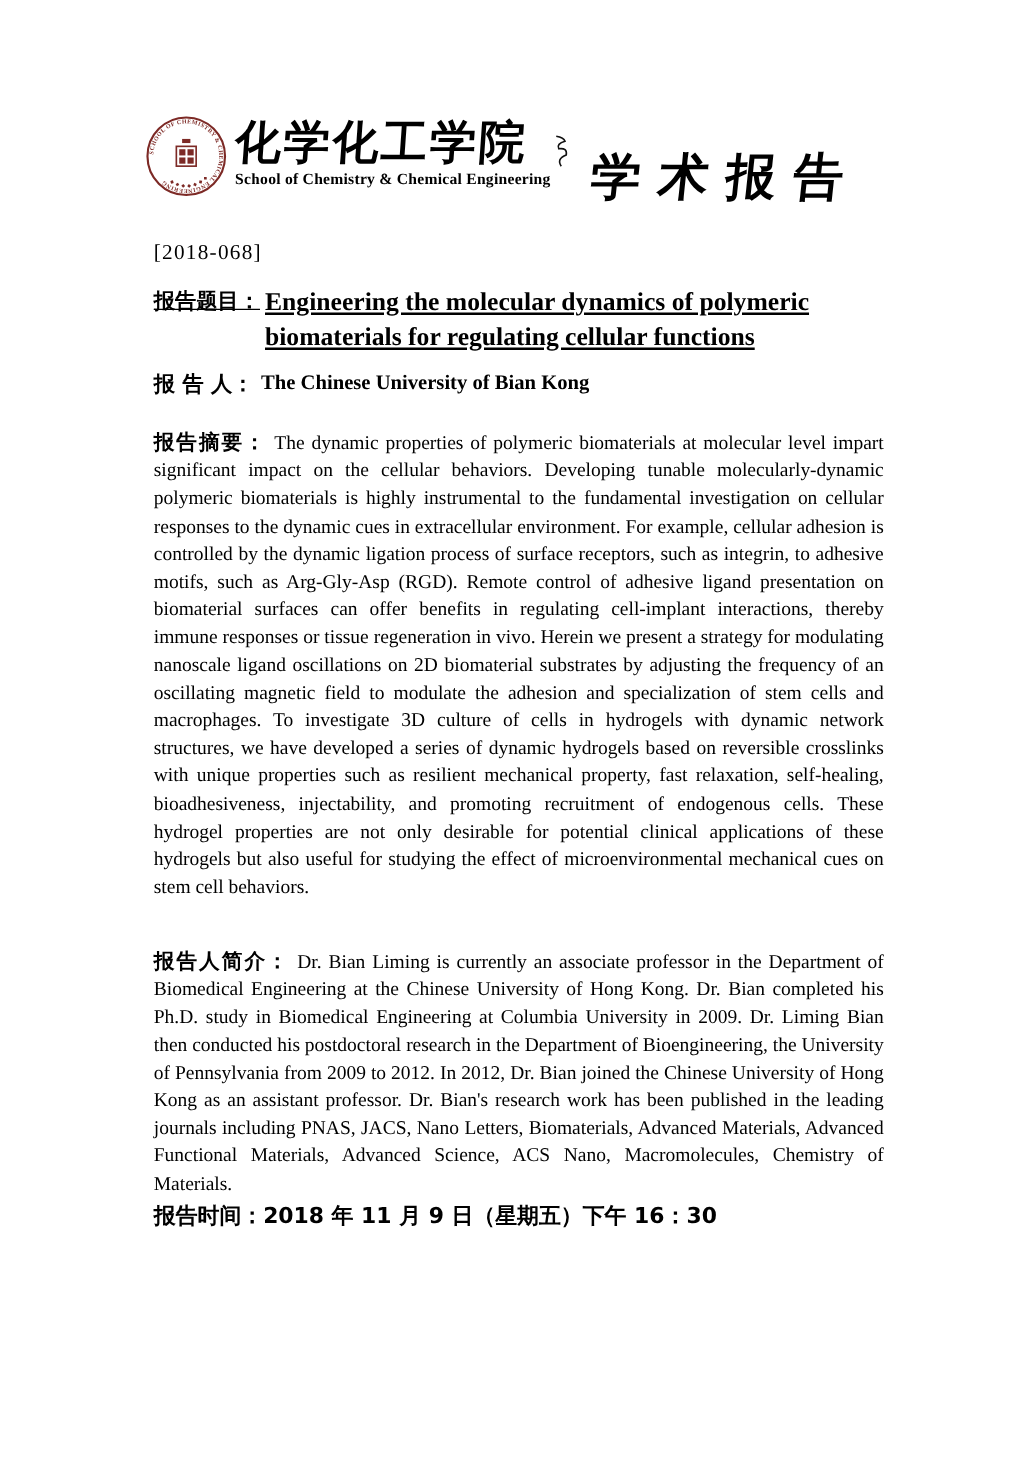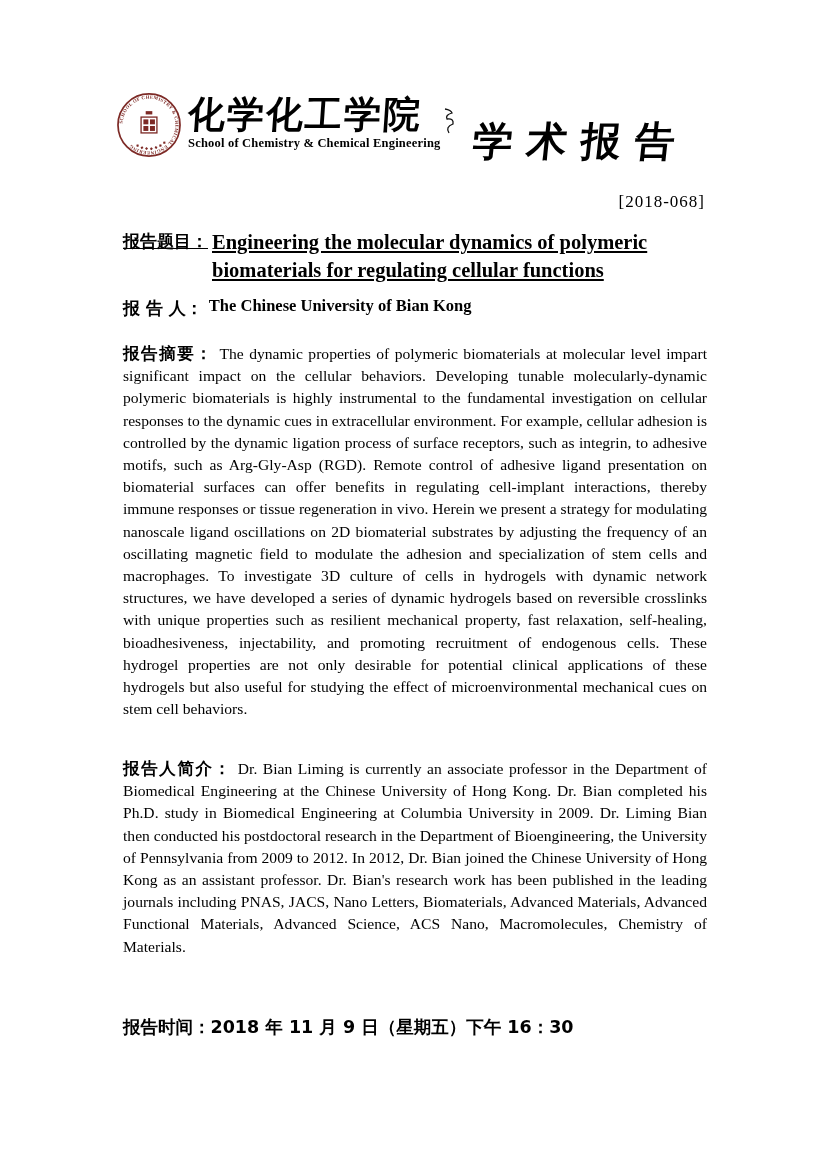--- a/index.html
+++ b/index.html
@@ -33,21 +33,21 @@
   .banner {
     margin-left:18px; padding-top:22px;
     font-size:40px; font-weight:900; letter-spacing:14px;
     transform:skewX(-6deg);
     font-family:"Liberation Serif","DejaVu Serif",serif;
     white-space:nowrap;
   }
   
   .report-no {
     position:absolute; top:192px; left:123px; width:582px;
-    text-align:right; font-size:17px; letter-spacing:1px;
+    text-align:left; font-size:17px; letter-spacing:1px;
   }
   .block { position:absolute; left:123px; width:584px; display:flex; }
   .label-cjk {
     font-family:"DejaVu Sans","Liberation Sans",sans-serif;
     font-weight:bold; font-size:17px; line-height:26px;
     flex:0 0 auto; white-space:nowrap;
   }
   .title-block { top:228px;text-decoration:underline; }
   .title-text {
     font-size:20.5px; font-weight:bold; line-height:28px;
@@ -57,33 +57,33 @@
   .speaker-text {
     font-size:16.5px; font-weight:bold; line-height:22.5px;
     padding-left:6px;
   }
   .para {
     position:absolute; left:123px; width:584px;
     font-size:15.6px; line-height:22.2px;
     text-align:justify;
   }
   .para .inline-label {
-    font-family:Liberation Serif, serif;
+    font-family:Liberation Sans, sans-serif;
     font-weight:bold; font-size:16.5px;
     padding-right:6px;
   }
   .abstract-para { top:343px; }
   .bio-para { top:758px; }
   .meta-line {
     position:absolute; left:123px; width:584px;
     font-family:"DejaVu Sans","Liberation Sans",sans-serif;
     font-weight:bold; font-size:17.5px; line-height:22px;
     white-space:nowrap;
   }
-  .time-line { top:1016px; }
+  .time-line { top:962px; }
   .loc-line { top:989px; }
 </style>
 </head>
 <body>
 
 <div class="page">
 
   <div class="header-row">
     <svg class="seal" viewBox="0 0 100 100" aria-hidden="true">
       <circle cx="50" cy="50" r="47" fill="none" stroke="#7d2a26" stroke-width="2.6"></circle>

